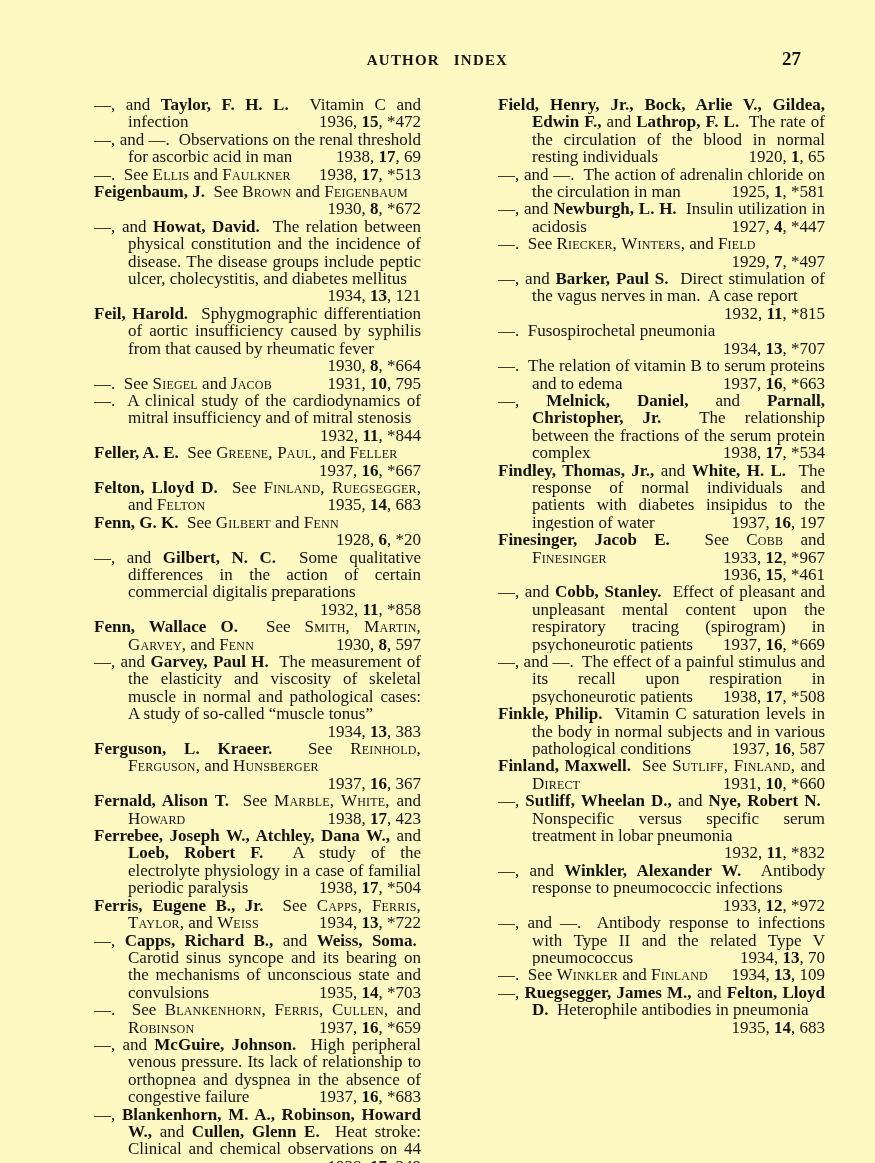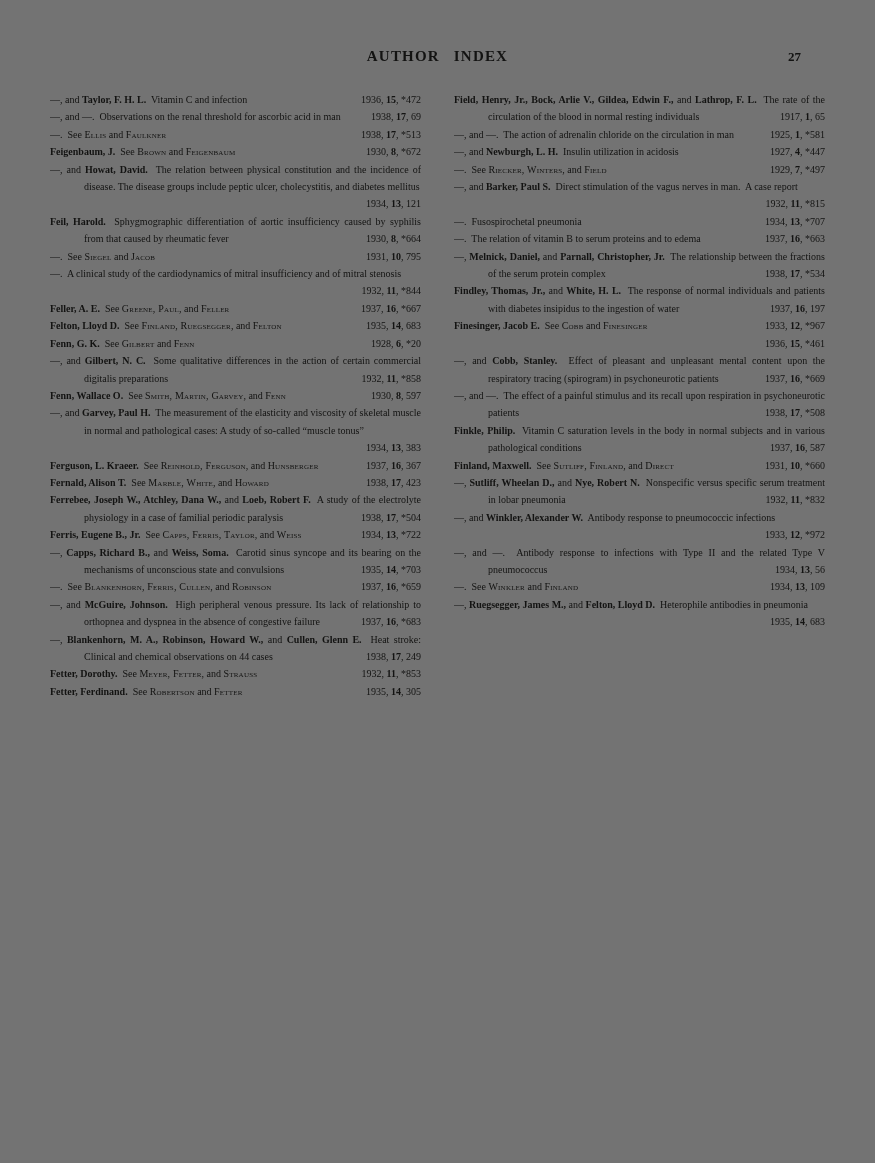--- a/index.html
+++ b/index.html
@@ -6,21 +6,21 @@
   body{
     background:#fbfbf8;
     font-family:"Liberation Serif","DejaVu Serif",serif;
     color:#131312;
   }
   .page{
     position:relative;
     width:875px;
     height:1163px;
     box-sizing:border-box;
-    background:#737373;
+    background:#fef9c3;
     padding:48px 50px 4px 50px;
     overflow:hidden;
   }
   .page-header{
     display:grid;
     grid-template-columns:1fr auto 1fr;
     align-items:baseline;
     margin-bottom:26px;
   }
   .running-title{
@@ -28,40 +28,41 @@
     font-weight:700;
     font-size:15px;
     letter-spacing:1.2px;
     word-spacing:9px;
     text-align:center;
   }
   .page-number{
     grid-column:3;
     justify-self:end;
     font-weight:700;
-    font-size:13px;
+    font-size:19px;
     padding-right:24px;
     margin-left:24px;
   }
   .columns{
     display:flex;
     gap:33px;
   }
   .col{
     width:371px;
     flex:0 0 371px;
   }
   .entry{
-    font-size:10px;
+    font-size:17px;
     line-height:17.4px;
     text-align:justify;
     padding-left:34px;
     text-indent:-34px;
     overflow:hidden;
     hyphens:auto;
+    margin-left:44px;
     -webkit-hyphens:auto;
   }
   .b{font-weight:700;}
   .sc{font-variant:small-caps;letter-spacing:.2px;}
   .ref{
     float:right;
     clear:right;
     text-indent:0;
     margin-left:14px;
     white-space:nowrap;
@@ -96,34 +97,34 @@
         <div class="entry"><span class="b">Ferrebee, Joseph W., Atchley, Dana W.,</span><span> and </span><span class="b">Loeb, Robert F.</span><span>&nbsp; A study of the electrolyte physiology in a case of familial periodic paralysis</span><span class="ref"><span>1938</span>, <span class="b">17</span>, <span>*504</span></span></div>
         <div class="entry"><span class="b">Ferris, Eugene B., Jr.</span><span>&nbsp; See </span><span class="sc">Capps, Ferris, Taylor</span><span>, and </span><span class="sc">Weiss</span><span class="ref"><span>1934</span>, <span class="b">13</span>, <span>*722</span></span></div>
         <div class="entry"><span>—, </span><span class="b">Capps, Richard B.,</span><span> and </span><span class="b">Weiss, Soma.</span><span>&nbsp; Carotid sinus syncope and its bearing on the mechanisms of unconscious state and convulsions</span><span class="ref"><span>1935</span>, <span class="b">14</span>, <span>*703</span></span></div>
         <div class="entry"><span>—.&nbsp; See </span><span class="sc">Blankenhorn, Ferris, Cullen</span><span>, and </span><span class="sc">Robinson</span><span class="ref"><span>1937</span>, <span class="b">16</span>, <span>*659</span></span></div>
         <div class="entry"><span>—, and </span><span class="b">McGuire, Johnson.</span><span>&nbsp; High peripheral venous pressure. Its lack of relationship to orthopnea and dyspnea in the absence of congestive failure</span><span class="ref"><span>1937</span>, <span class="b">16</span>, <span>*683</span></span></div>
         <div class="entry"><span>—, </span><span class="b">Blankenhorn, M. A., Robinson, Howard W.,</span><span> and </span><span class="b">Cullen, Glenn E.</span><span>&nbsp; Heat stroke: Clinical and chemical observations on 44 cases</span><span class="ref"><span>1938</span>, <span class="b">17</span>, <span>249</span></span></div>
         <div class="entry"><span class="b">Fetter, Dorothy.</span><span>&nbsp; See </span><span class="sc">Meyer, Fetter</span><span>, and </span><span class="sc">Strauss</span><span class="ref"><span>1932</span>, <span class="b">11</span>, <span>*853</span></span></div>
         <div class="entry"><span class="b">Fetter, Ferdinand.</span><span>&nbsp; See </span><span class="sc">Robertson</span><span> and </span><span class="sc">Fetter</span><span class="ref"><span>1935</span>, <span class="b">14</span>, <span>305</span></span></div>
       </div>
     <div class="col">
-        <div class="entry"><span class="b">Field, Henry, Jr., Bock, Arlie V., Gildea, Edwin F.,</span><span> and </span><span class="b">Lathrop, F. L.</span><span>&nbsp; The rate of the circulation of the blood in normal resting individuals</span><span class="ref"><span>1917</span>, <span class="b">1</span>, <span>65</span></span></div>
+        <div class="entry"><span class="b">Field, Henry, Jr., Bock, Arlie V., Gildea, Edwin F.,</span><span> and </span><span class="b">Lathrop, F. L.</span><span>&nbsp; The rate of the circulation of the blood in normal resting individuals</span><span class="ref"><span>1920</span>, <span class="b">1</span>, <span>65</span></span></div>
         <div class="entry"><span>—, and —.&nbsp; The action of adrenalin chloride on the circulation in man</span><span class="ref"><span>1925</span>, <span class="b">1</span>, <span>*581</span></span></div>
         <div class="entry"><span>—, and </span><span class="b">Newburgh, L. H.</span><span>&nbsp; Insulin utilization in acidosis</span><span class="ref"><span>1927</span>, <span class="b">4</span>, <span>*447</span></span></div>
         <div class="entry"><span>—.&nbsp; See </span><span class="sc">Riecker, Winters</span><span>, and </span><span class="sc">Field</span><span class="ref"><span>1929</span>, <span class="b">7</span>, <span>*497</span></span></div>
         <div class="entry"><span>—, and </span><span class="b">Barker, Paul S.</span><span>&nbsp; Direct stimulation of the vagus nerves in man.&nbsp; A case report</span><span class="ref"><span>1932</span>, <span class="b">11</span>, <span>*815</span></span></div>
         <div class="entry"><span>—.&nbsp; Fusospirochetal pneumonia</span><span class="ref"><span>1934</span>, <span class="b">13</span>, <span>*707</span></span></div>
         <div class="entry"><span>—.&nbsp; The relation of vitamin B to serum proteins and to edema</span><span class="ref"><span>1937</span>, <span class="b">16</span>, <span>*663</span></span></div>
         <div class="entry"><span>—, </span><span class="b">Melnick, Daniel,</span><span> and </span><span class="b">Parnall, Christopher, Jr.</span><span>&nbsp; The relationship between the fractions of the serum protein complex</span><span class="ref"><span>1938</span>, <span class="b">17</span>, <span>*534</span></span></div>
         <div class="entry"><span class="b">Findley, Thomas, Jr.,</span><span> and </span><span class="b">White, H. L.</span><span>&nbsp; The response of normal individuals and patients with diabetes insipidus to the ingestion of water</span><span class="ref"><span>1937</span>, <span class="b">16</span>, <span>197</span></span></div>
         <div class="entry"><span class="b">Finesinger, Jacob E.</span><span>&nbsp; See </span><span class="sc">Cobb</span><span> and </span><span class="sc">Finesinger</span><span class="ref"><span>1933</span>, <span class="b">12</span>, <span>*967</span></span><span class="ref"><span>1936</span>, <span class="b">15</span>, <span>*461</span></span></div>
         <div class="entry"><span>—, and </span><span class="b">Cobb, Stanley.</span><span>&nbsp; Effect of pleasant and unpleasant mental content upon the respiratory tracing (spirogram) in psychoneurotic patients</span><span class="ref"><span>1937</span>, <span class="b">16</span>, <span>*669</span></span></div>
         <div class="entry"><span>—, and —.&nbsp; The effect of a painful stimulus and its recall upon respiration in psychoneurotic patients</span><span class="ref"><span>1938</span>, <span class="b">17</span>, <span>*508</span></span></div>
         <div class="entry"><span class="b">Finkle, Philip.</span><span>&nbsp; Vitamin C saturation levels in the body in normal subjects and in various pathological conditions</span><span class="ref"><span>1937</span>, <span class="b">16</span>, <span>587</span></span></div>
         <div class="entry"><span class="b">Finland, Maxwell.</span><span>&nbsp; See </span><span class="sc">Sutliff, Finland</span><span>, and </span><span class="sc">Direct</span><span class="ref"><span>1931</span>, <span class="b">10</span>, <span>*660</span></span></div>
         <div class="entry"><span>—, </span><span class="b">Sutliff, Wheelan D.,</span><span> and </span><span class="b">Nye, Robert N.</span><span>&nbsp; Nonspecific versus specific serum treatment in lobar pneumonia</span><span class="ref"><span>1932</span>, <span class="b">11</span>, <span>*832</span></span></div>
         <div class="entry"><span>—, and </span><span class="b">Winkler, Alexander W.</span><span>&nbsp; Antibody response to pneumococcic infections</span><span class="ref"><span>1933</span>, <span class="b">12</span>, <span>*972</span></span></div>
-        <div class="entry"><span>—, and —.&nbsp; Antibody response to infections with Type II and the related Type V pneumococcus</span><span class="ref"><span>1934</span>, <span class="b">13</span>, <span>56</span></span></div>
+        <div class="entry"><span>—, and —.&nbsp; Antibody response to infections with Type II and the related Type V pneumococcus</span><span class="ref"><span>1934</span>, <span class="b">13</span>, <span>70</span></span></div>
         <div class="entry"><span>—.&nbsp; See </span><span class="sc">Winkler</span><span> and </span><span class="sc">Finland</span><span class="ref"><span>1934</span>, <span class="b">13</span>, <span>109</span></span></div>
         <div class="entry"><span>—, </span><span class="b">Ruegsegger, James M.,</span><span> and </span><span class="b">Felton, Lloyd D.</span><span>&nbsp; Heterophile antibodies in pneumonia</span><span class="ref"><span>1935</span>, <span class="b">14</span>, <span>683</span></span></div>
       </div>
   </div>
 </div>
 
 </body></html>

